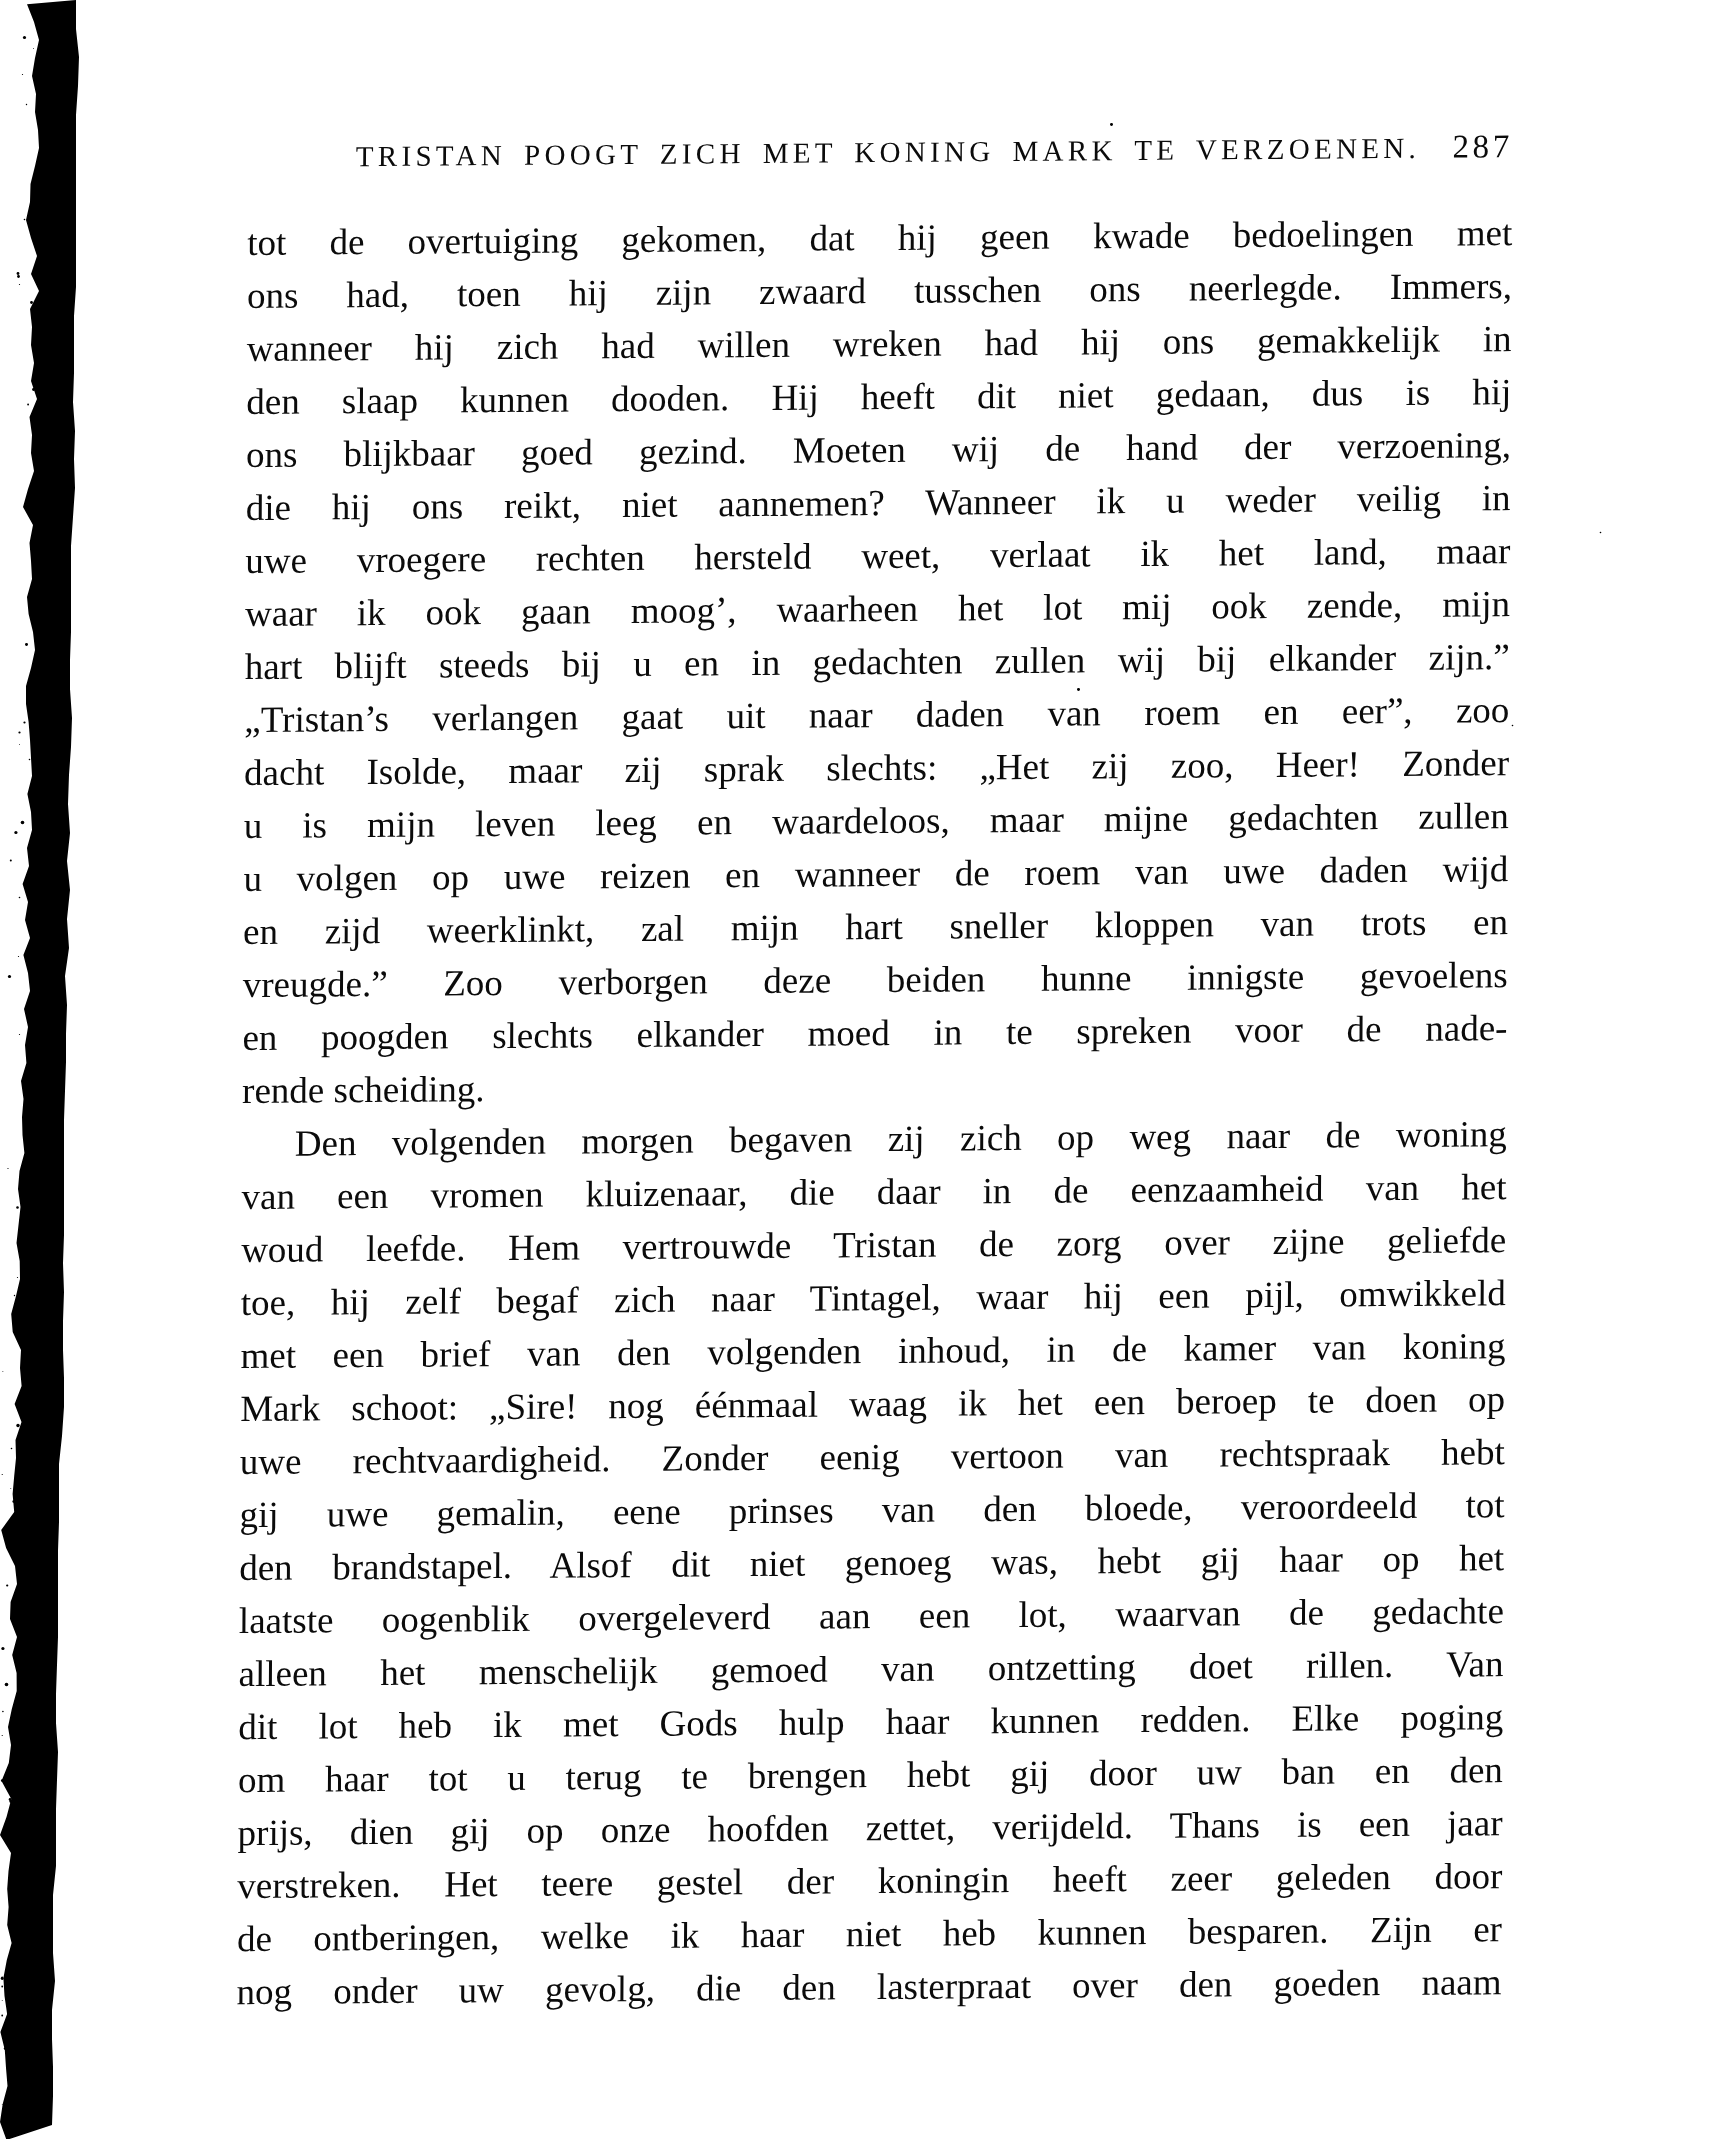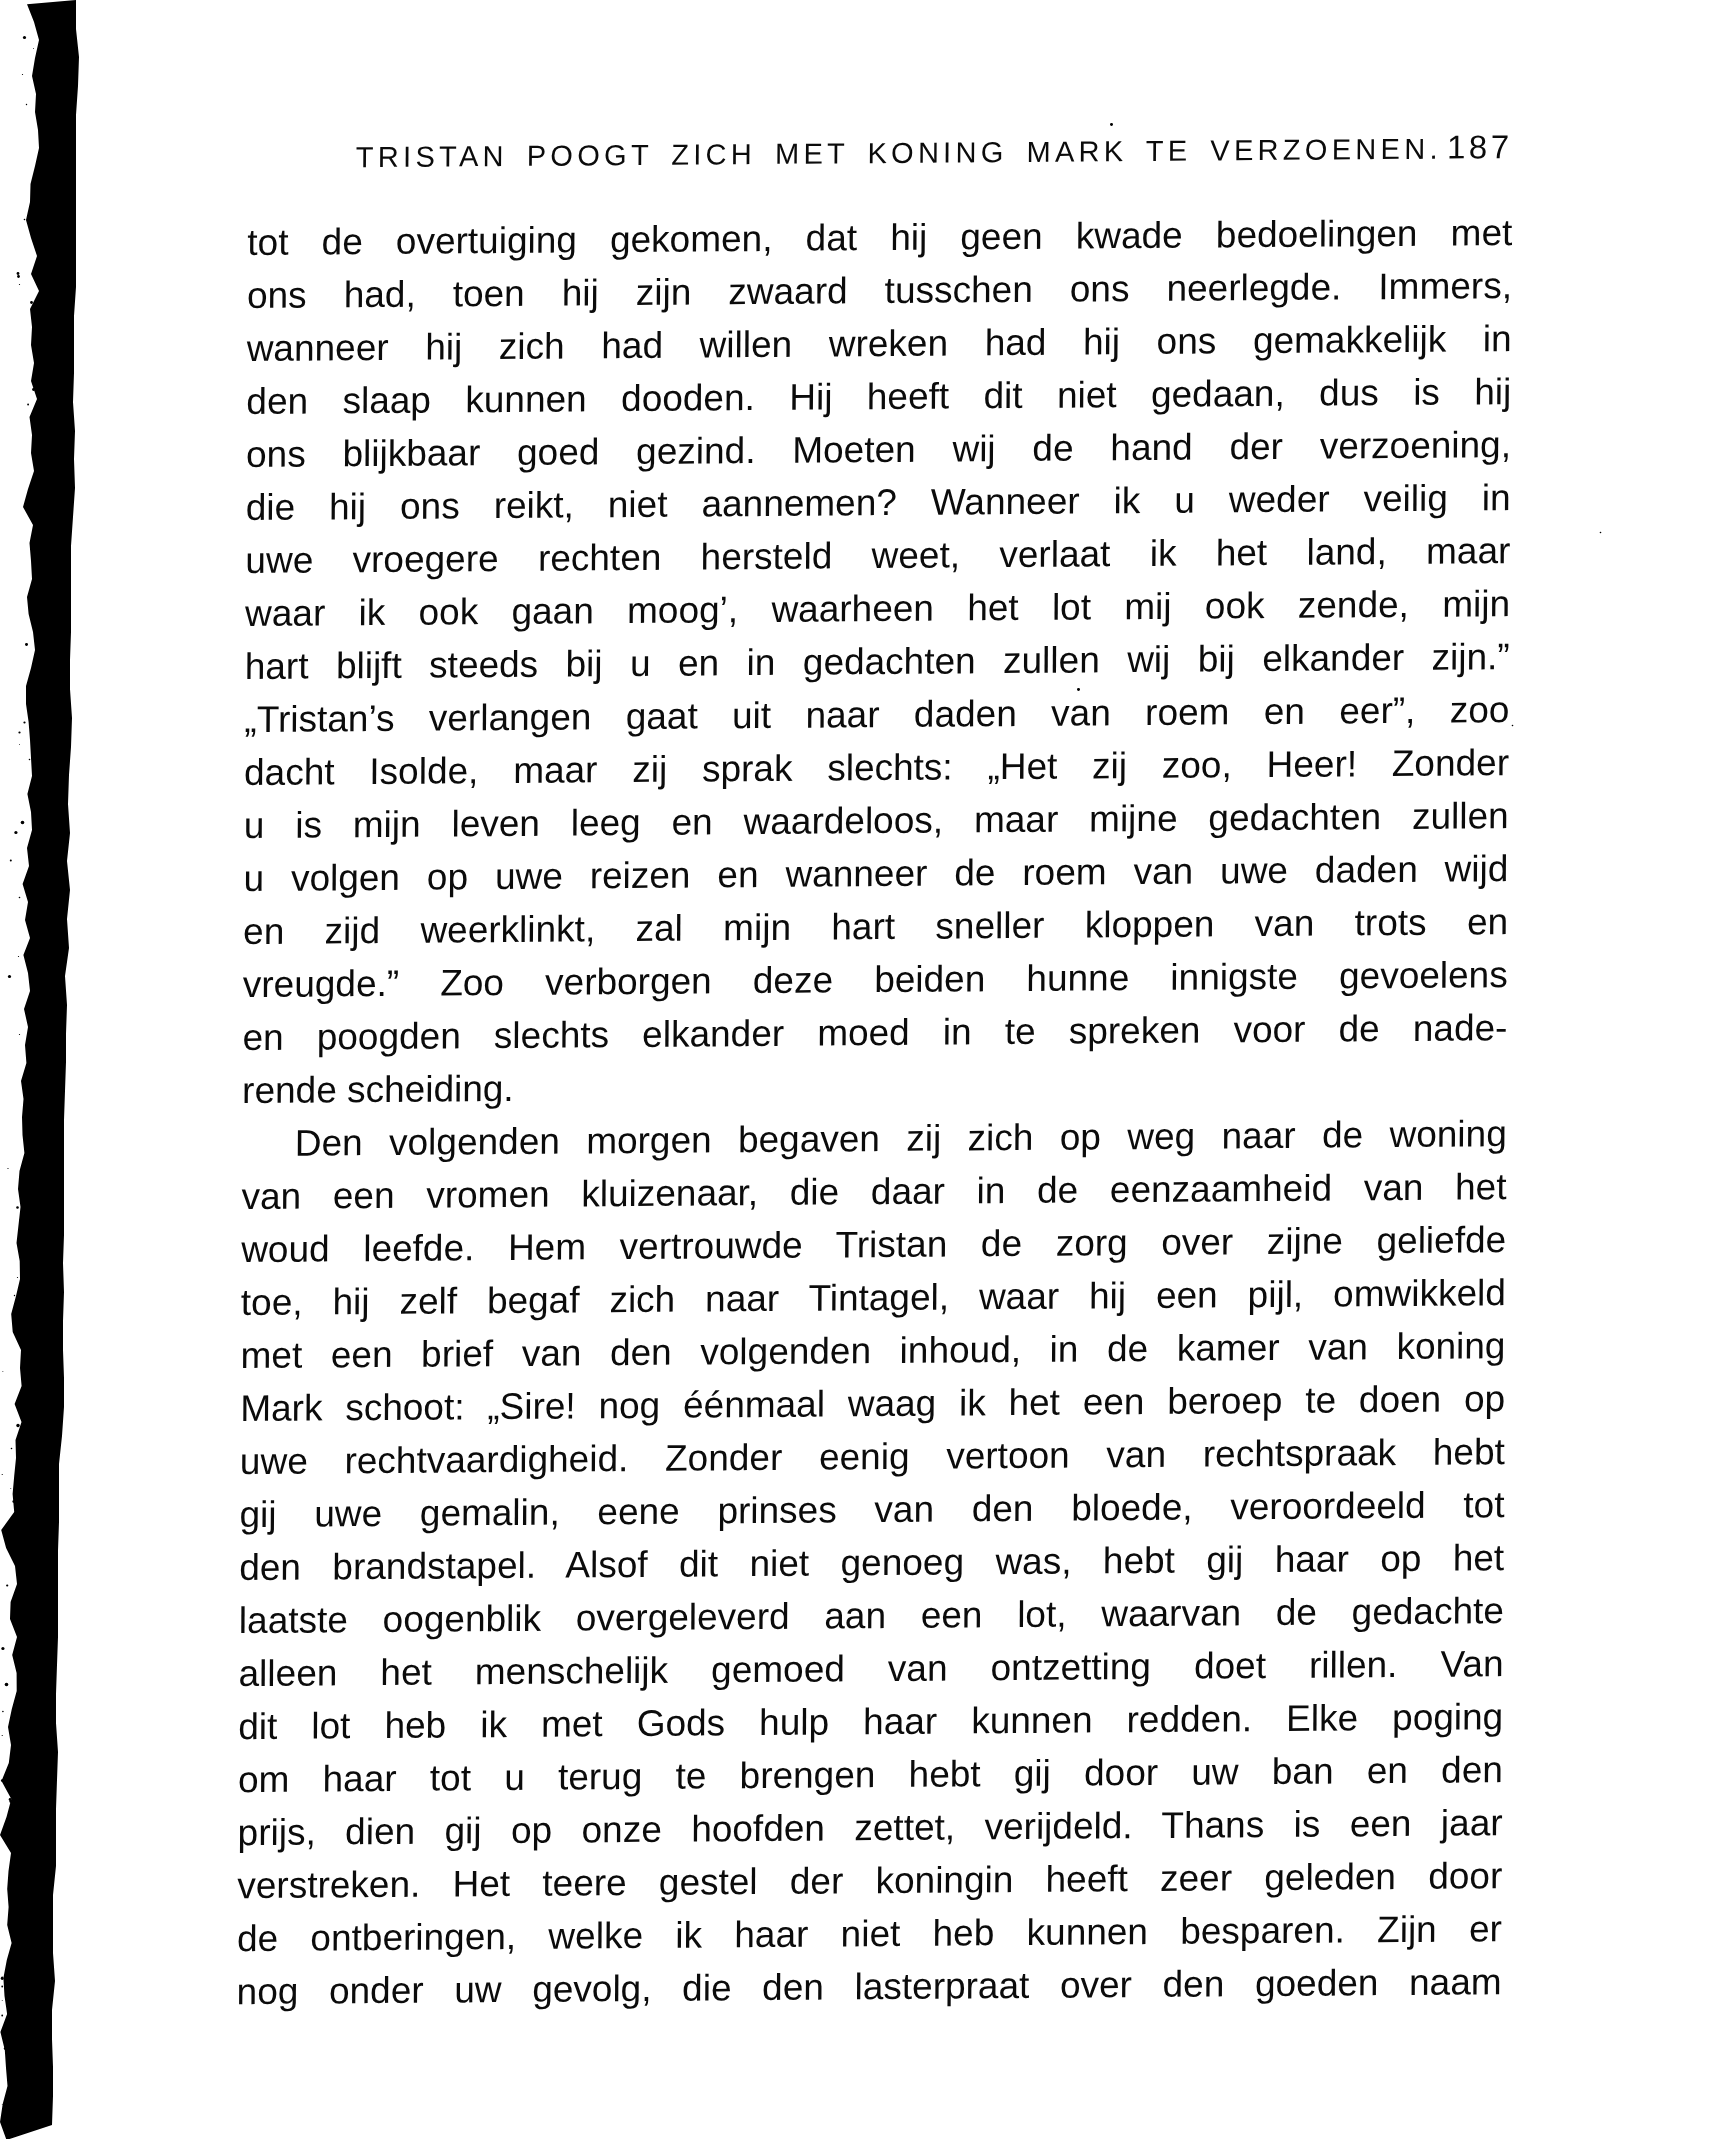--- a/index.html
+++ b/index.html
@@ -6,21 +6,21 @@
     margin: 0;
     padding: 0;
     background: #ffffff;
   }
   .page {
     position: relative;
     width: 1729px;
     height: 2140px;
     background: #ffffff;
     overflow: hidden;
-    font-family: Liberation Sans, sans-serif;
+    font-family: Liberation Serif, serif;
     color: #0b0b0b;
   }
   
   .gutter-band {
     position: absolute;
     left: 0;
     top: 0;
     width: 100px;
     height: 2140px;
     background: #000;
@@ -80,21 +80,21 @@
 <body>
 
 <div class="page">
 
   <div class="gutter-band" style="clip-path: polygon(76px 0px, 76px 29px, 79px 57px, 78px 86px, 76px 115px, 76px 144px, 76px 172px, 76px 201px, 76px 230px, 76px 258px, 76px 287px, 74px 316px, 74px 345px, 74px 373px, 73px 402px, 75px 431px, 74px 459px, 75px 488px, 73px 517px, 71px 546px, 71px 574px, 71px 603px, 71px 632px, 70px 660px, 70px 689px, 72px 718px, 71px 747px, 69px 775px, 68px 804px, 70px 833px, 67px 861px, 70px 890px, 67px 919px, 69px 948px, 65px 976px, 67px 1005px, 66px 1034px, 66px 1062px, 65px 1091px, 64px 1120px, 64px 1149px, 64px 1177px, 64px 1206px, 64px 1235px, 63px 1263px, 64px 1292px, 63px 1321px, 63px 1350px, 64px 1378px, 64px 1407px, 62px 1436px, 59px 1464px, 59px 1493px, 59px 1522px, 58px 1551px, 58px 1579px, 58px 1608px, 58px 1637px, 57px 1665px, 56px 1694px, 56px 1723px, 58px 1752px, 57px 1780px, 56px 1809px, 56px 1838px, 56px 1866px, 53px 1895px, 53px 1924px, 53px 1953px, 55px 1981px, 52px 2010px, 52px 2039px, 53px 2067px, 53px 2096px, 52px 2125px, 6.5px 2140px, 0px 2122px, 2.7px 2104px, 7.5px 2086px, 6px 2068px, 4.8px 2050px, 0.4px 2032px, 7.1px 2014px, 4.5px 1996px, 3.4px 1978px, 6.8px 1960px, 11.6px 1943px, 7.2px 1925px, 8.6px 1907px, 7.2px 1889px, 8.5px 1871px, 11px 1853px, 0px 1835px, 6.5px 1817px, 11.3px 1799px, 1.5px 1781px, 8.8px 1763px, 11px 1745px, 8px 1727px, 11.8px 1709px, 16.7px 1691px, 16.6px 1673px, 12.2px 1655px, 17px 1637px, 10px 1619px, 10.6px 1602px, 17px 1584px, 15px 1566px, 6.1px 1548px, 1.2px 1530px, 14.2px 1512px, 12.6px 1494px, 14.2px 1476px, 16px 1458px, 15.5px 1440px, 21.5px 1422px, 14.6px 1404px, 21.6px 1386px, 20px 1368px, 21px 1350px, 12.7px 1332px, 11.2px 1314px, 16px 1296px, 20px 1279px, 19.7px 1261px, 16.5px 1243px, 18.5px 1225px, 20.5px 1207px, 18px 1189px, 19.5px 1171px, 24.4px 1153px, 22.5px 1135px, 22px 1117px, 23.5px 1099px, 21px 1081px, 26.4px 1063px, 25px 1045px, 28px 1027px, 24px 1009px, 30px 991px, 28px 973px, 23.4px 955px, 30px 938px, 25px 920px, 28px 902px, 22.6px 884px, 29px 866px, 27px 848px, 32px 830px, 31px 812px, 27.4px 794px, 32px 776px, 31px 758px, 30px 740px, 28.6px 722px, 26px 704px, 26px 686px, 31px 668px, 35px 650px, 33px 632px, 28.6px 614px, 27px 597px, 32px 579px, 31px 561px, 29.5px 543px, 33px 525px, 23px 507px, 28px 489px, 34px 471px, 31px 453px, 32px 435px, 29.5px 417px, 37px 399px, 31px 381px, 34px 363px, 31px 345px, 32px 327px, 30px 309px, 39px 291px, 31px 274px, 37px 256px, 31px 238px, 26px 220px, 30px 202px, 30.5px 184px, 35px 166px, 39px 148px, 38px 130px, 35px 112px, 36px 94px, 32px 76px, 35px 58px, 39px 40px, 34px 22px, 27px 4.3px);"></div>
   <div class="scan-noise" style="box-shadow: rgb(0, 0, 0) 1110px 123px 0px 0px, rgb(0, 0, 0) 1077px 688px 0px 0px, rgb(0, 0, 0) 1511px 724px 0px -0.7px, rgb(0, 0, 0) 1599px 531px 0px -0.7px, rgb(0, 0, 0) 9.3px 859px 0px -0.5px, rgb(0, 0, 0) 16.5px 272px 0px -0.1px, rgb(0, 0, 0) 10px 1447px 0px -0.7px, rgb(0, 0, 0) 0.7px 1999px 0px -1px, rgb(0, 0, 0) 32px 388px 0px -0.1px, rgb(0, 0, 0) 1.4px 1710px 0px -0.7px, rgb(0, 0, 0) 5.7px 1584px 0px -0.4px, rgb(0, 0, 0) 18px 1033px 0px -0.9px, rgb(0, 0, 0) 6.5px 1167px 0px -0.9px, rgb(0, 0, 0) 18px 743px 0px -1px, rgb(0, 0, 0) 28px 758px 0px -0.7px, rgb(0, 0, 0) 0.7px 2014px 0px -0.6px, rgb(0, 0, 0) 18px 896px 0px -0.7px, rgb(0, 0, 0) 26.6px 403px 0px -0.6px, rgb(0, 0, 0) 12.2px 1500px 0px -0.2px, rgb(0, 0, 0) 18px 731px 0px -0.4px, rgb(0, 0, 0) 9.3px 1847px 0px -0.3px, rgb(0, 0, 0) 16.5px 1424px 0px 0.2px, rgb(0, 0, 0) 0.7px 2029px 0px -0.9px, rgb(0, 0, 0) 16px 1206px 0px -0.2px, rgb(0, 0, 0) 1.4px 1647px 0px 0.1px, rgb(0, 0, 0) 23px 721px 0px -0.4px, rgb(0, 0, 0) 23px 36px 0px 0.1px, rgb(0, 0, 0) 8.6px 1798px 0px -0.1px, rgb(0, 0, 0) 3.6px 2047px 0px -0.2px, rgb(0, 0, 0) 14.4px 831px 0px 0.1px, rgb(0, 0, 0) 25px 643px 0px 0px, rgb(0, 0, 0) 5px 1683px 0px 0.3px, rgb(0, 0, 0) 1.4px 1370px 0px -1px, rgb(0, 0, 0) 0.7px 2103px 0px -1.1px, rgb(0, 0, 0) 8px 975px 0px 0.1px, rgb(0, 0, 0) 0.7px 1977px 0px 0px, rgb(0, 0, 0) 17px 275px 0px -0.1px, rgb(0, 0, 0) 30px 301px 0px -0.1px, rgb(0, 0, 0) 32px 47px 0px -1px, rgb(0, 0, 0) 13px 1294px 0px -0.8px, rgb(0, 0, 0) 10px 1795px 0px -0.7px, rgb(0, 0, 0) 21px 73px 0px -0.9px, rgb(0, 0, 0) 18.7px 1218px 0px -0.8px, rgb(0, 0, 0) 0.7px 1734px 0px -0.9px, rgb(0, 0, 0) 9.3px 1800px 0px -0.1px, rgb(0, 0, 0) 21px 821px 0px 0.3px, rgb(0, 0, 0) 0.7px 1976px 0px -0.6px, rgb(0, 0, 0) 0.7px 2029px 0px -0.8px, rgb(0, 0, 0) 18px 1299px 0px 0.3px, rgb(0, 0, 0) 17px 955px 0px -0.9px, rgb(0, 0, 0) 9.3px 1487px 0px -1px, rgb(0, 0, 0) 25px 103px 0px -0.8px, rgb(0, 0, 0) 0.7px 1985px 0px -0.6px, rgb(0, 0, 0) 0.7px 1779px 0px -0.2px, rgb(0, 0, 0) 0.7px 2139px 0px -0.4px, rgb(0, 0, 0) 18px 283px 0px -0.9px, rgb(0, 0, 0) 23px 218px 0px -0.7px, rgb(0, 0, 0) 16px 1276px 0px -0.9px, rgb(0, 0, 0) 0.7px 1473px 0px -0.9px;"></div>
 
   <div class="content">
     <div class="header">
       <span class="header-title">TRISTAN POOGT ZICH MET KONING MARK TE VERZOENEN.</span>
-      <span class="page-number">187</span>
+      <span class="page-number">287</span>
     </div>
     <div class="text-body">
         <div class="paragraph">
           <div class="text-line">tot de overtuiging gekomen, dat hij geen kwade bedoelingen met</div>
           <div class="text-line">ons had, toen hij zijn zwaard tusschen ons neerlegde. Immers,</div>
           <div class="text-line">wanneer hij zich had willen wreken had hij ons gemakkelijk in</div>
           <div class="text-line">den slaap kunnen dooden. Hij heeft dit niet gedaan, dus is hij</div>
           <div class="text-line">ons blijkbaar goed gezind. Moeten wij de hand der verzoening,</div>
           <div class="text-line">die hij ons reikt, niet aannemen? Wanneer ik u weder veilig in</div>
           <div class="text-line">uwe vroegere rechten hersteld weet, verlaat ik het land, maar</div>

